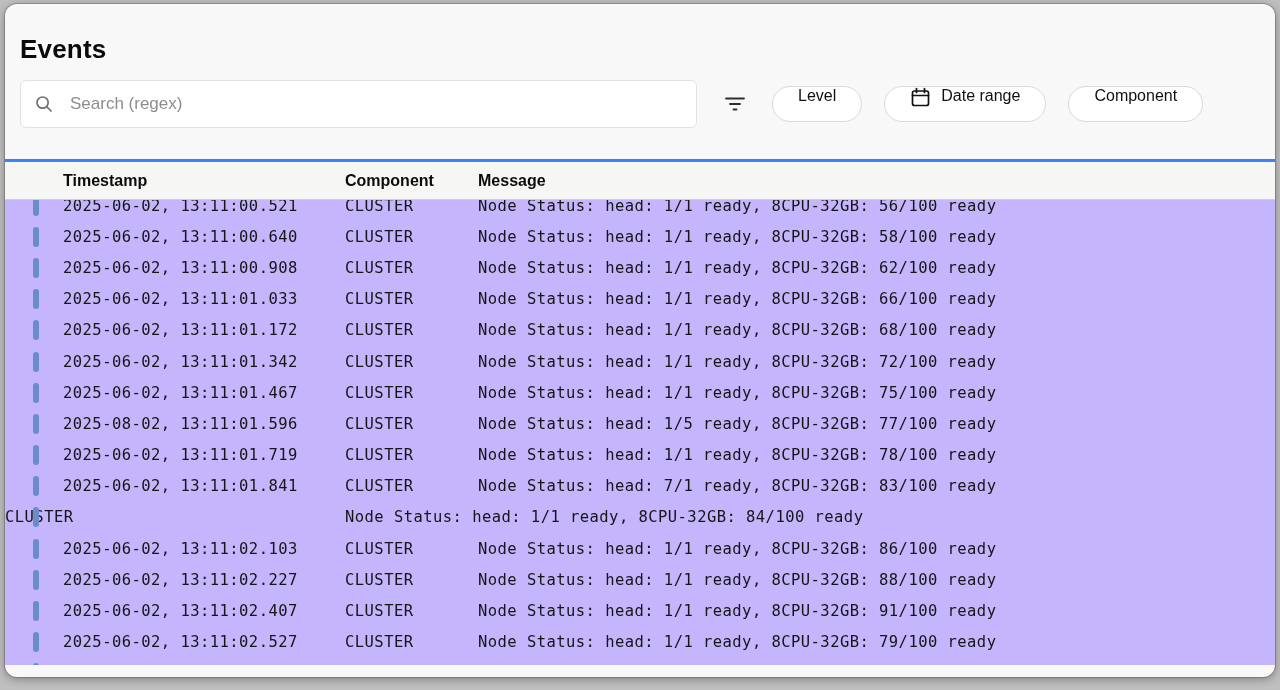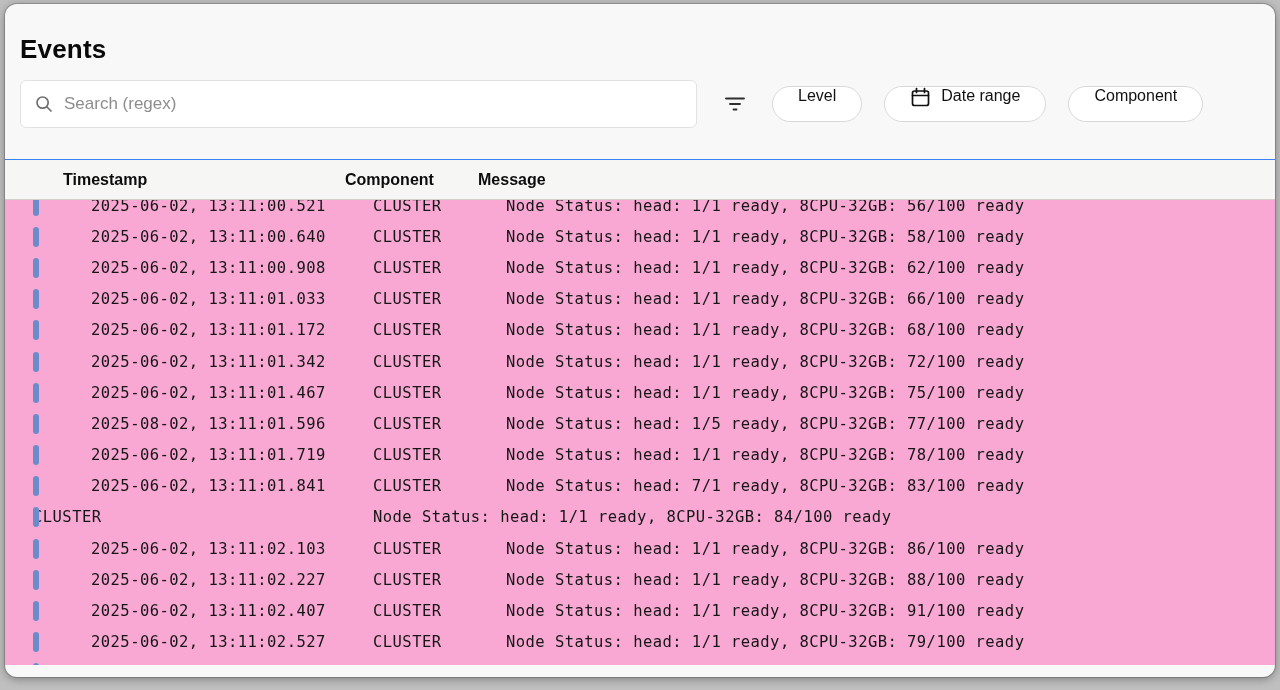--- a/index.html
+++ b/index.html
@@ -42,21 +42,21 @@
     padding: 0 14px 0 13px;
   }
   .search-box .icon { flex: 0 0 auto; display: flex; align-items: center; }
   .search-input {
     flex: 1;
     border: none;
     outline: none;
     background: transparent;
     font-size: 17px;
     color: #222;
-    margin-left: 10px;
+    margin-left: 16px;
     font-family: "Liberation Sans", sans-serif;
   }
   .search-input::placeholder { color: #8d8d8d; opacity: 1; }
   .filter-toggle {
     width: 40px; height: 40px;
     border: none; background: transparent;
     display: flex; align-items: center; justify-content: center;
     margin-left: 18px;
     cursor: pointer;
     border-radius: 6px;
@@ -77,43 +77,42 @@
     white-space: nowrap;
     font-family: "Liberation Sans", sans-serif;
   }
   .events-table { margin-top: 31px; }
   .thead {
     display: grid;
     grid-template-columns: 340px 133px 1fr;
     align-items: center;
     height: 41px;
     background: #f6f6f5;
-    border-top: 1px solid #3b82f6;
+    border-top: 3px solid #3b82f6;
     border-bottom: 1px solid #d3cfca;
     position: relative;
     z-index: 2;
   }
   .th { font-size: 16px; font-weight: 700; color: #0c0c0c; }
   .th.c1 { padding-left: 58px; }
   .tbody {
     position: relative;
     z-index: 1;
     background: #ffffff;
     height: 465px;
     overflow: hidden;
   }
   .tbody-inner { margin-top: -10px; }
   .trow {
     display: grid;
     grid-template-columns: 340px 133px 1fr;
     align-items: center;
     height: 31.2px;
     position: relative;
-    background: #f9a8d4;
-    padding-left: 28px;
+    background: #c4b5fd;
   }
   .trow .level-bar {
     position: absolute;
     left: 28px;
     top: 50%;
     transform: translateY(-50%);
     width: 6px;
     height: 20px;
     border-radius: 3px;
   }

